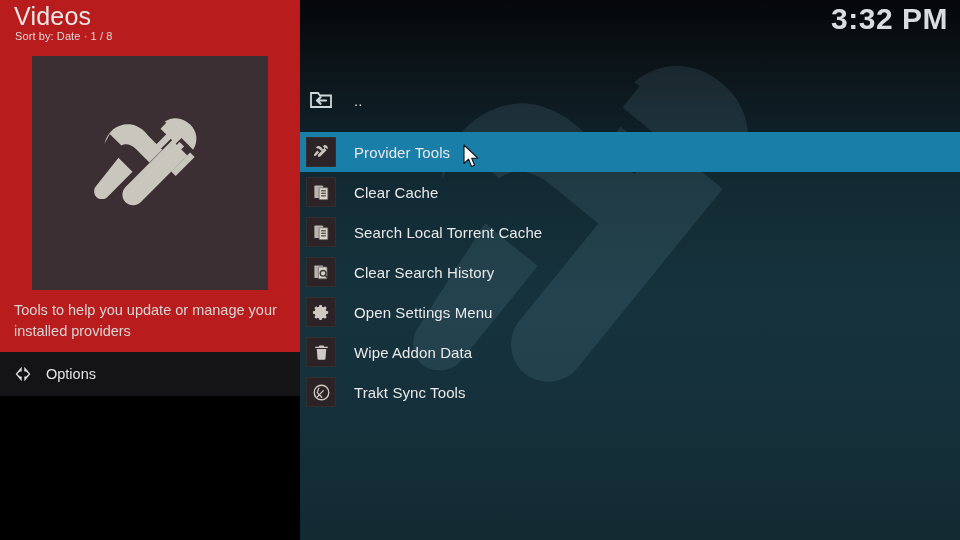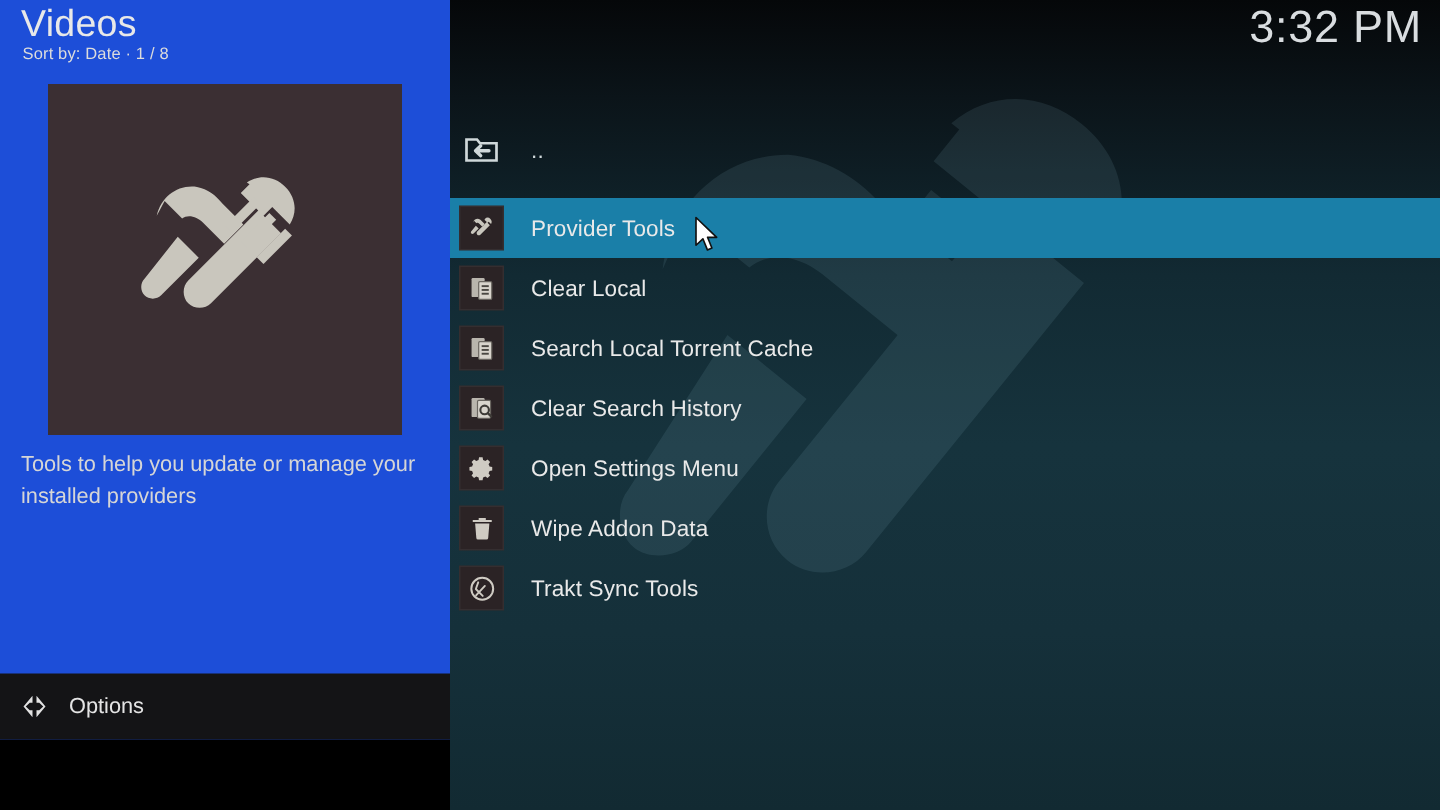--- a/index.html
+++ b/index.html
@@ -12,22 +12,22 @@
   #app {
     position: relative;
     width: 960px; height: 540px;
     overflow: hidden;
   }
 
   
   .left-pane {
     position: absolute;
     left: 0; top: 0;
-    width: 300px; height: 493px;
-    background: #1d4ed8;
+    width: 300px; height: 396px;
+    background: #b91c1c;
     z-index: 5;
   }
   .header-title {
     position: absolute;
     left: 14px; top: 2px;
     font-size: 25px;
     font-weight: 400;
     color: #e8e8e8;
     letter-spacing: 0.2px;
   }
@@ -145,21 +145,21 @@
   .row.parent .label {
     font-size: 15px;
     color: #cfd8da;
   }
 
   
   .clock {
     position: absolute;
     right: 12px; top: 2px;
     font-size: 30px;
-    font-weight: 400;
+    font-weight: 700;
     color: #d9dde0;
     letter-spacing: 0.5px;
     z-index: 8;
   }
 
   
   .cursor {
     position: absolute;
     z-index: 30;
     pointer-events: none;
@@ -218,21 +218,21 @@
       <div class="row">
         <span class="tile">
           <svg viewBox="0 0 24 24" xmlns="http://www.w3.org/2000/svg">
             <rect x="3" y="3" width="11" height="16" rx="1" fill="#b9b5ad"></rect>
             <rect x="9" y="6" width="11" height="15" rx="1" fill="#d8d4cc" stroke="#6a6660" stroke-width="1"></rect>
             <rect x="11.5" y="9" width="6" height="1.6" fill="#4a4742"></rect>
             <rect x="11.5" y="12.2" width="6" height="1.6" fill="#4a4742"></rect>
             <rect x="11.5" y="15.4" width="6" height="1.6" fill="#4a4742"></rect>
           </svg>
         </span>
-        <span class="label">Clear Local</span>
+        <span class="label">Clear Cache</span>
       </div>
 
       <div class="row">
         <span class="tile">
           <svg viewBox="0 0 24 24" xmlns="http://www.w3.org/2000/svg">
             <rect x="3" y="3" width="11" height="16" rx="1" fill="#b9b5ad"></rect>
             <rect x="9" y="6" width="11" height="15" rx="1" fill="#d8d4cc" stroke="#6a6660" stroke-width="1"></rect>
             <rect x="11.5" y="9" width="6" height="1.6" fill="#4a4742"></rect>
             <rect x="11.5" y="12.2" width="6" height="1.6" fill="#4a4742"></rect>
             <rect x="11.5" y="15.4" width="6" height="1.6" fill="#4a4742"></rect>

